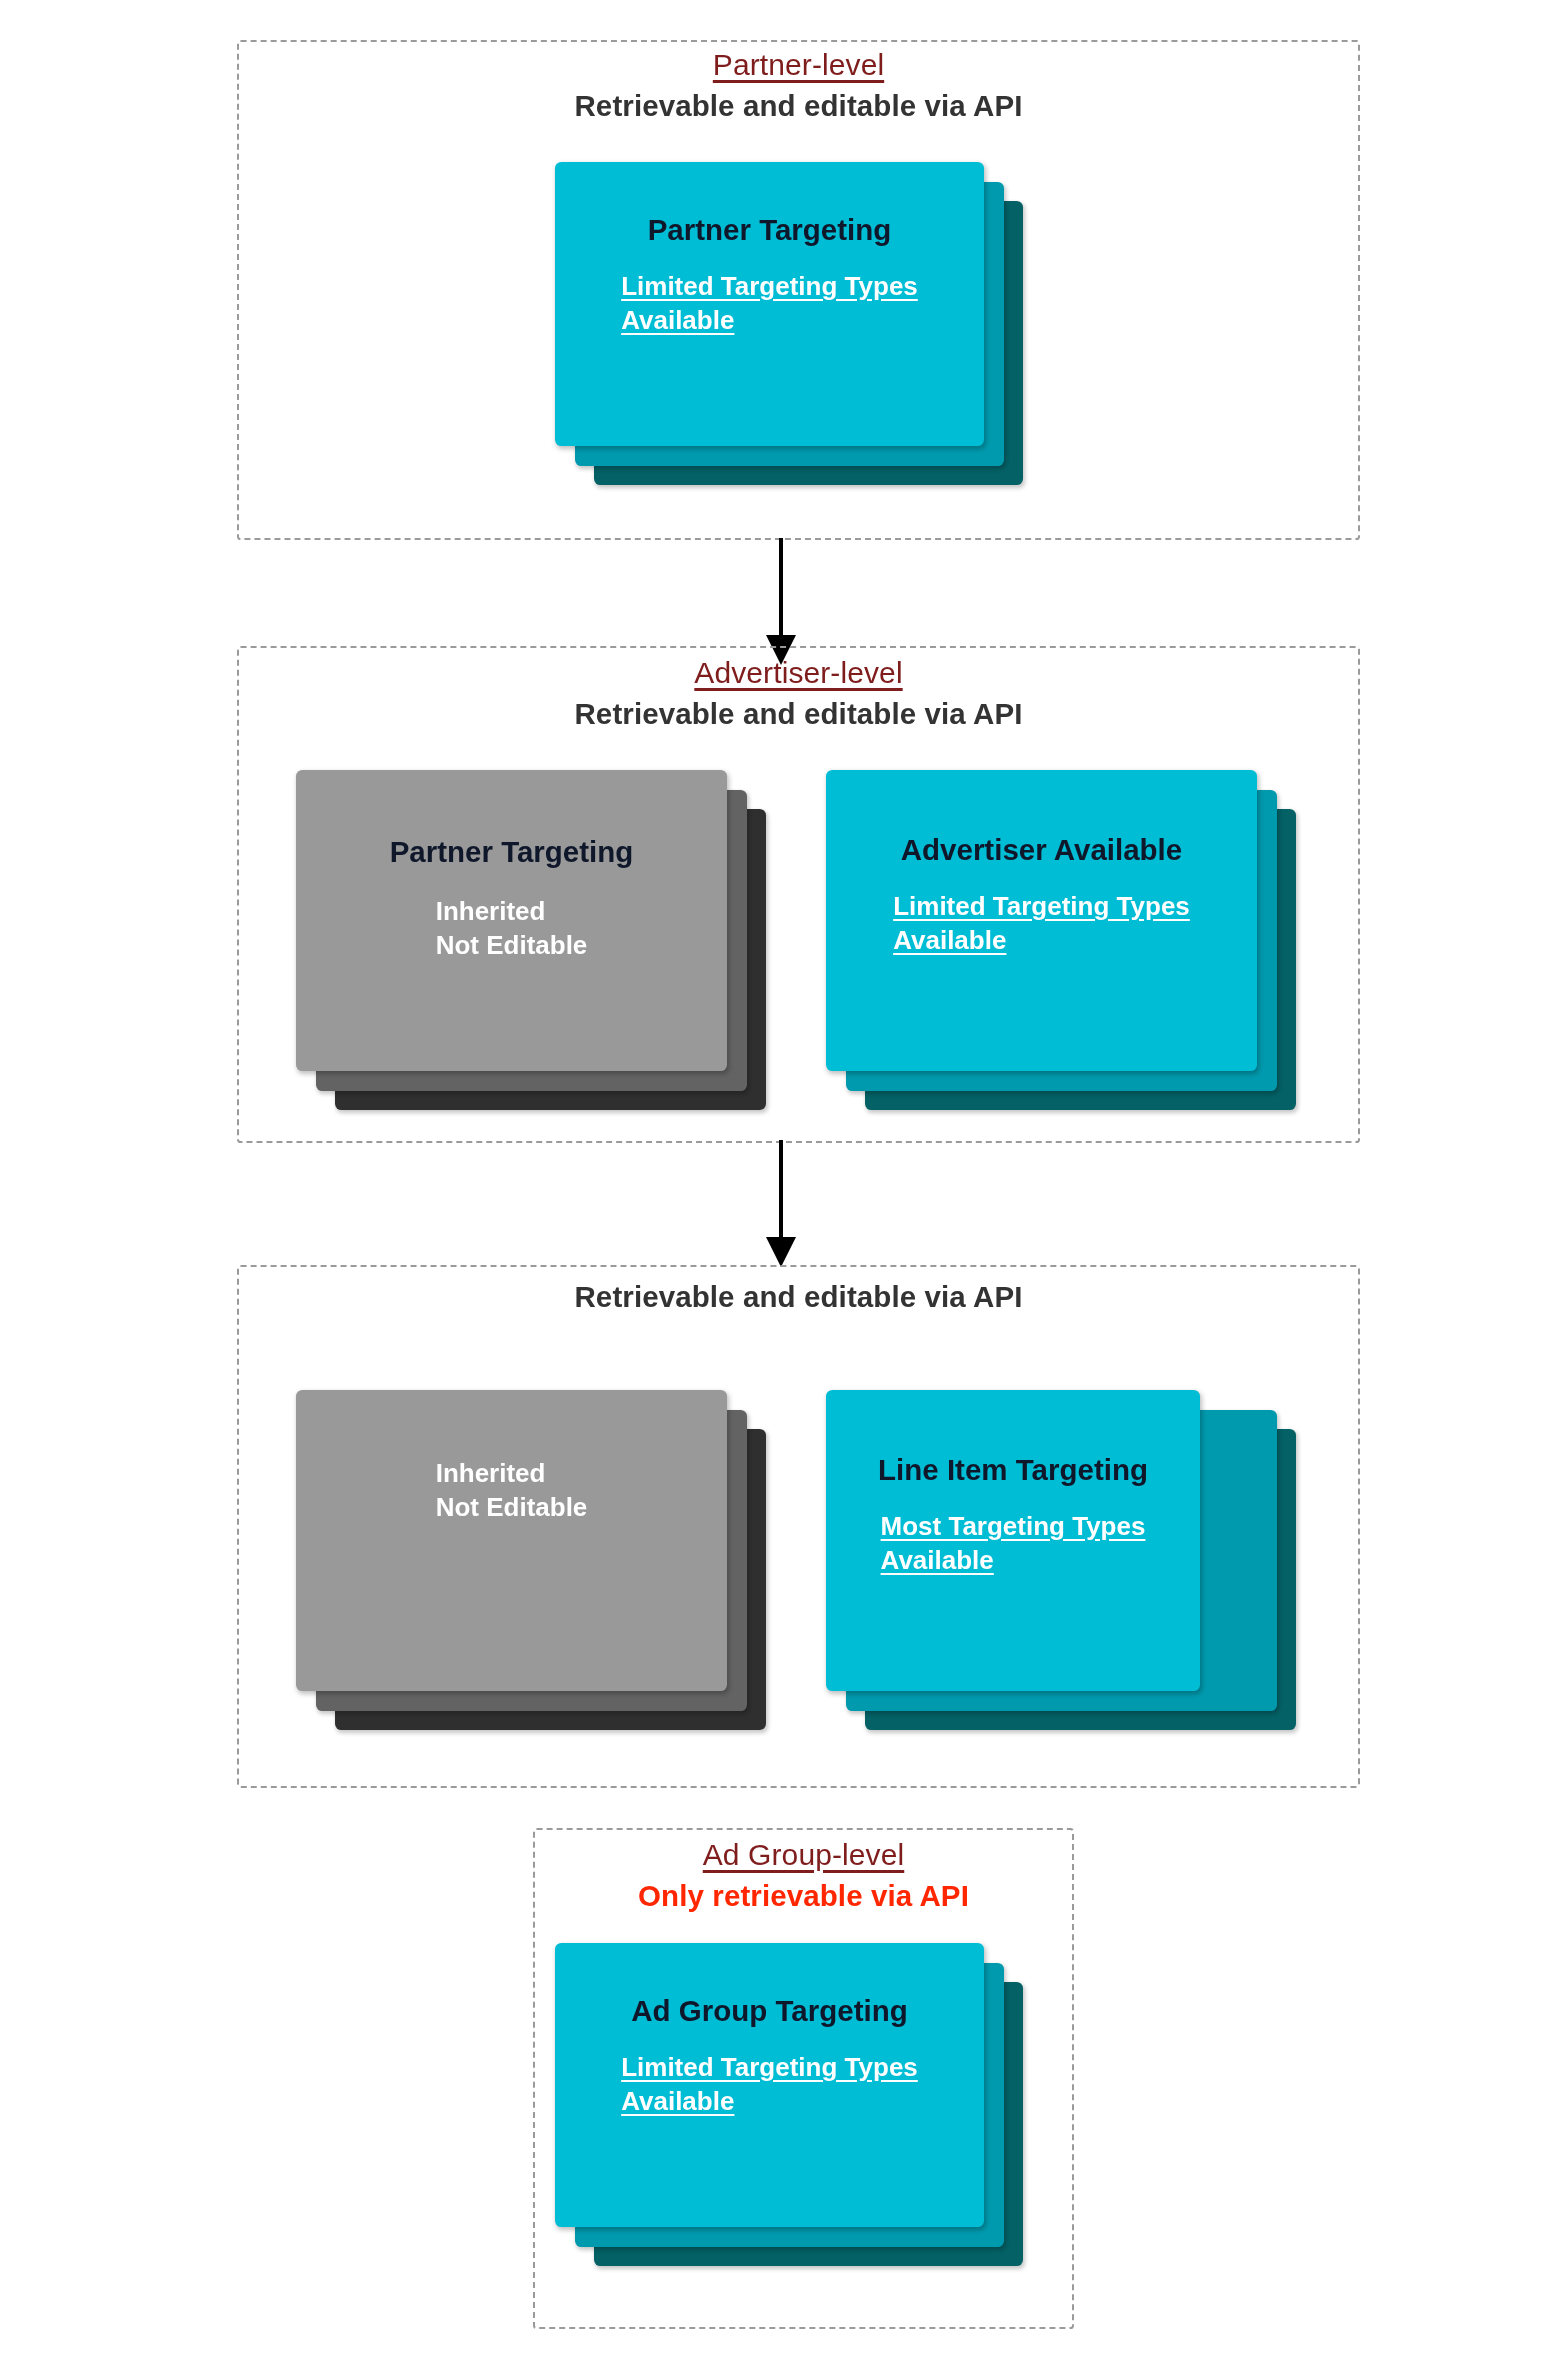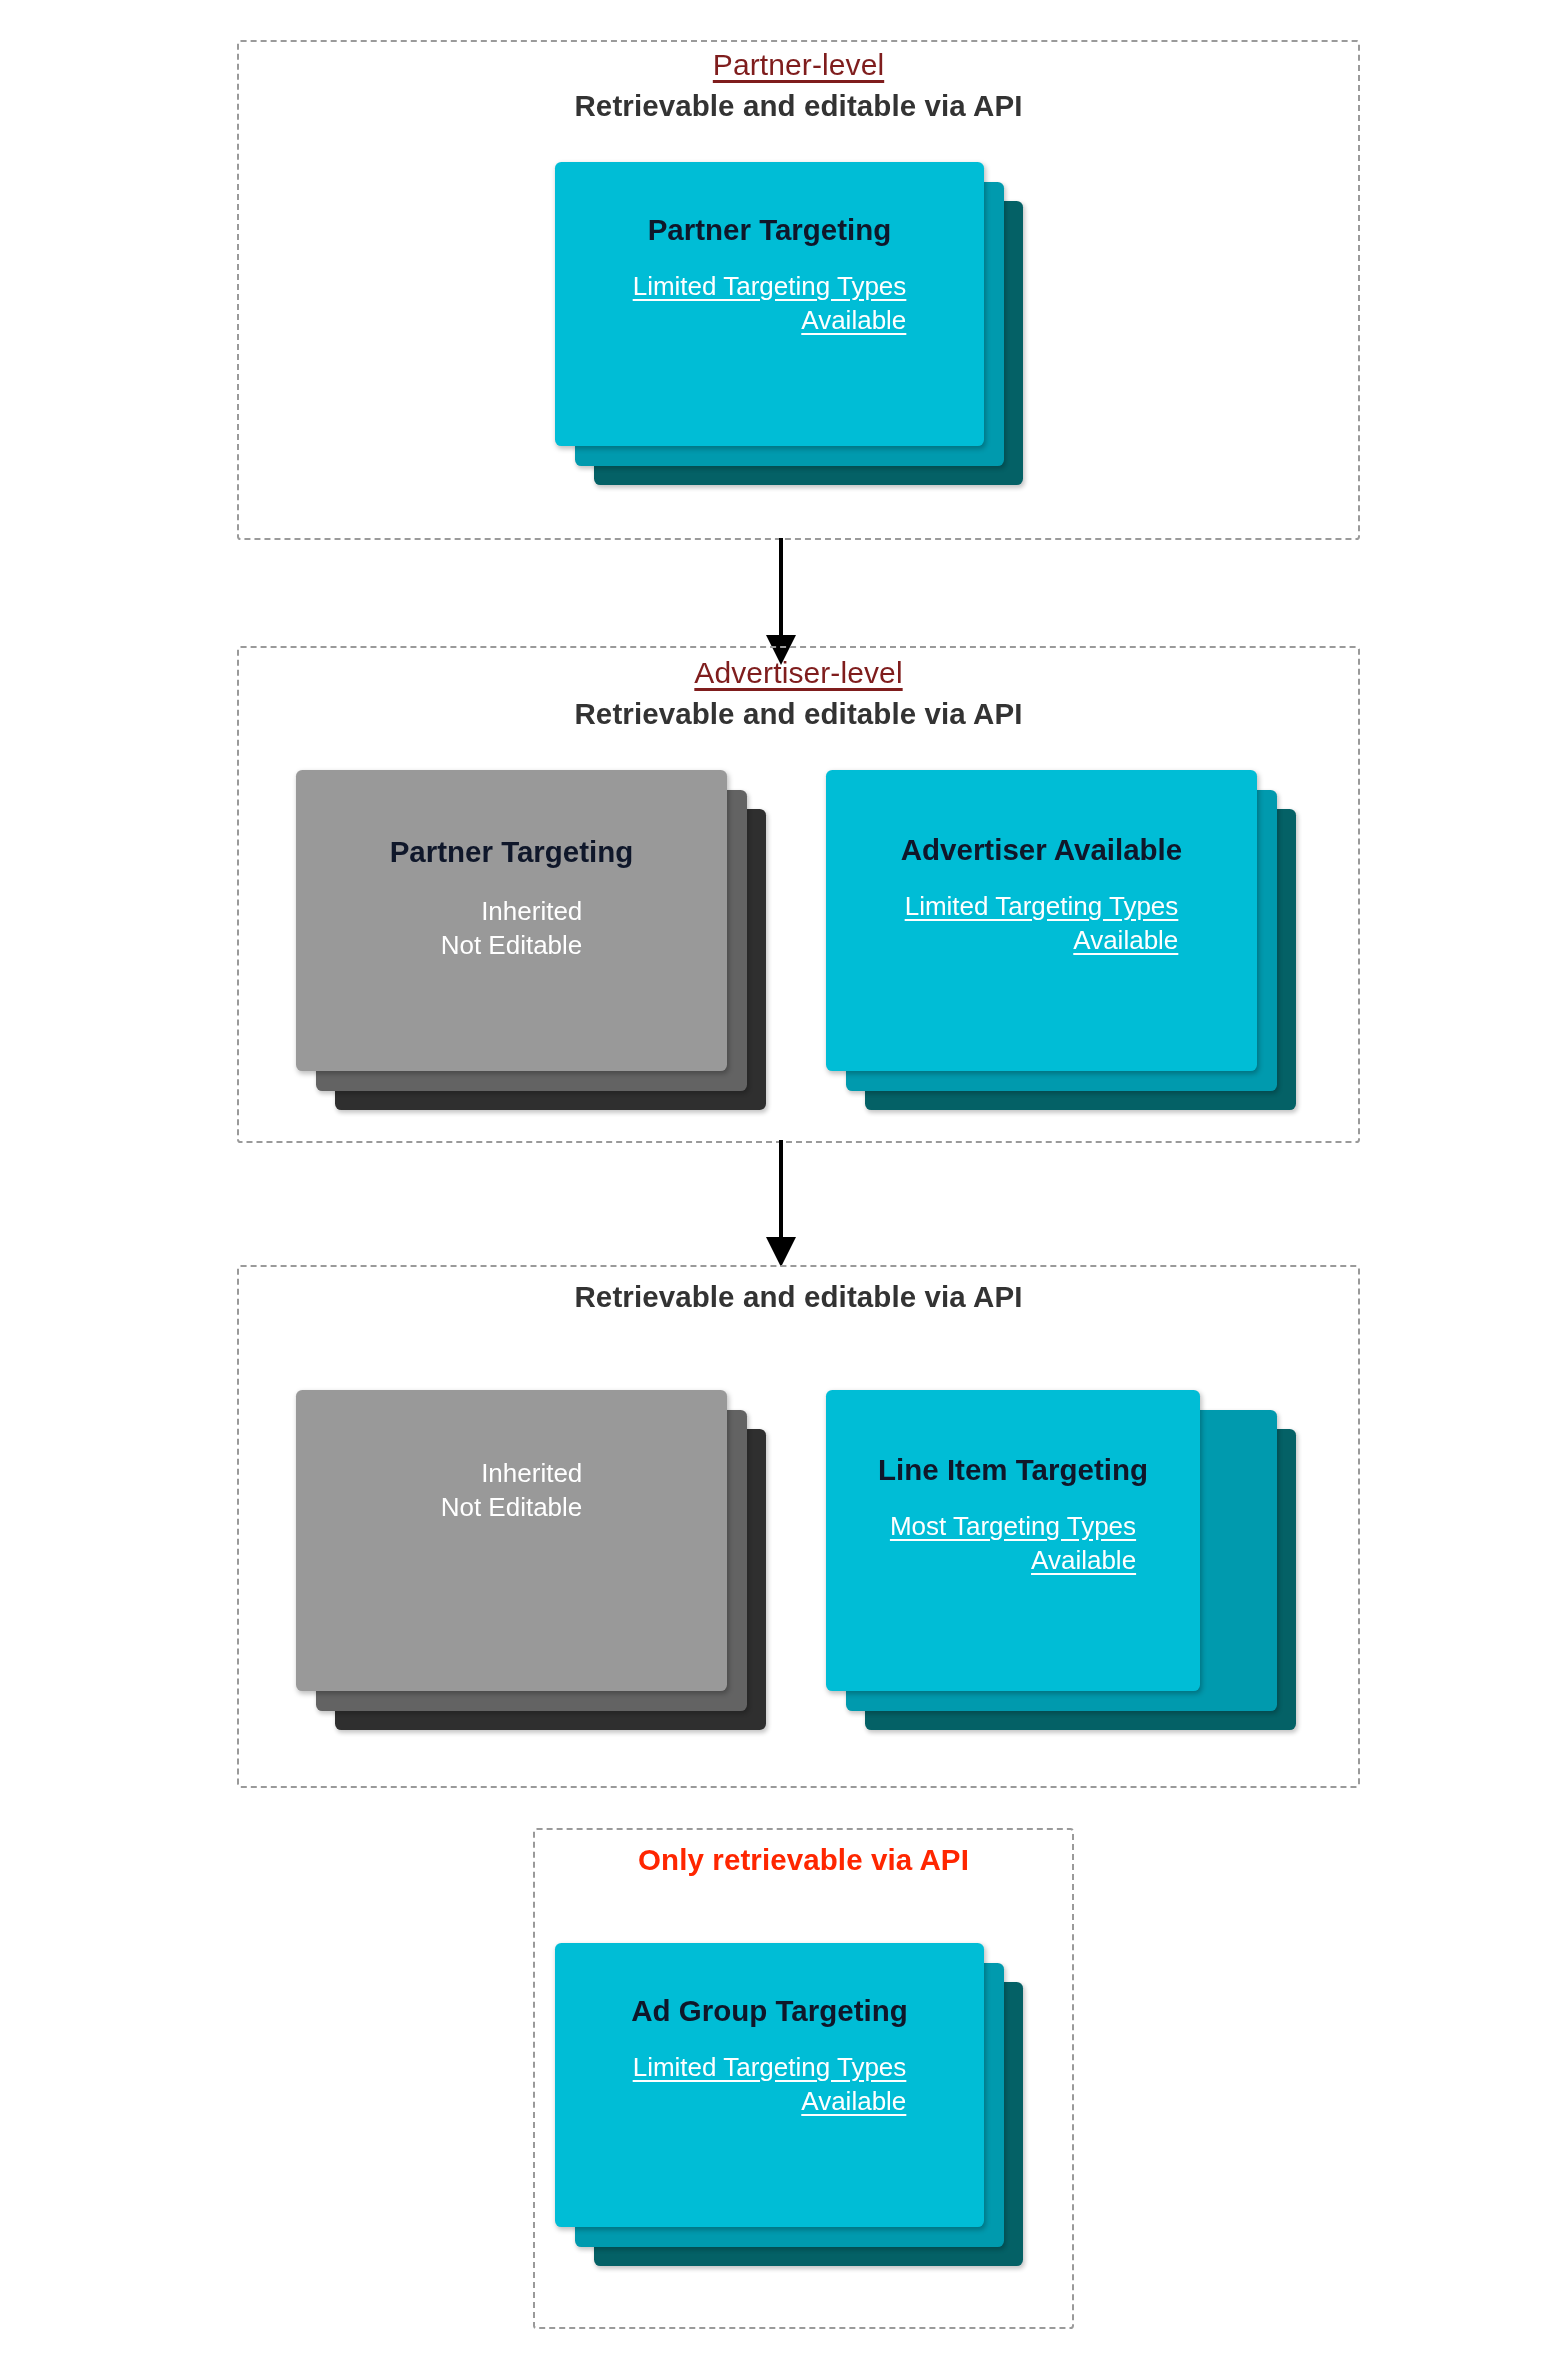--- a/index.html
+++ b/index.html
@@ -100,24 +100,24 @@
   .card-title {
     color: #0f172a;
     font-weight: 700;
     font-size: 29.5px;
     line-height: 1.26;
     text-align: center;
     padding: 0 16px;
   }
   .card-note {
     color: #ffffff;
-    font-weight: 400;
+    font-weight: 700;
     font-size: 26px;
     line-height: 1.3;
-    text-align: right;
+    text-align: left;
     padding: 0 12.5px;
   }
   .card-note.link {
     text-decoration: underline;
     text-underline-offset: 3.6px;
   }
 
   
   .arrow {
     position: absolute;
@@ -232,20 +232,21 @@
       <div class="card-note link" style="margin-top:22px;">
         <span>Most Targeting Types</span><br>
         <span>Available</span>
       </div>
     </div>
   </div>
 
   <div class="level-box" style="left:533px; top:1828px; width:541px; height:501px;"></div>
 
   <div class="level-heading" style="left:533px; top:1837px; width:541px;">
+    <span class="level-title">Ad Group-level</span>
     <span class="level-sub alert">Only retrievable via API</span>
   </div>
 
   <div class="card-stack teal" style="left:555px; top:1943px; width:429px; height:284px;">
     <div class="card-layer l3" style="width:429px; height:284px;"></div>
     <div class="card-layer l2" style="width:429px; height:284px;"></div>
     <div class="card-layer l1" style="width:429px; height:284px; padding-top:49px;">
       <div class="card-title">Ad Group Targeting</div>
       <div class="card-note link" style="margin-top:22px;">
         <span>Limited Targeting Types</span><br>

